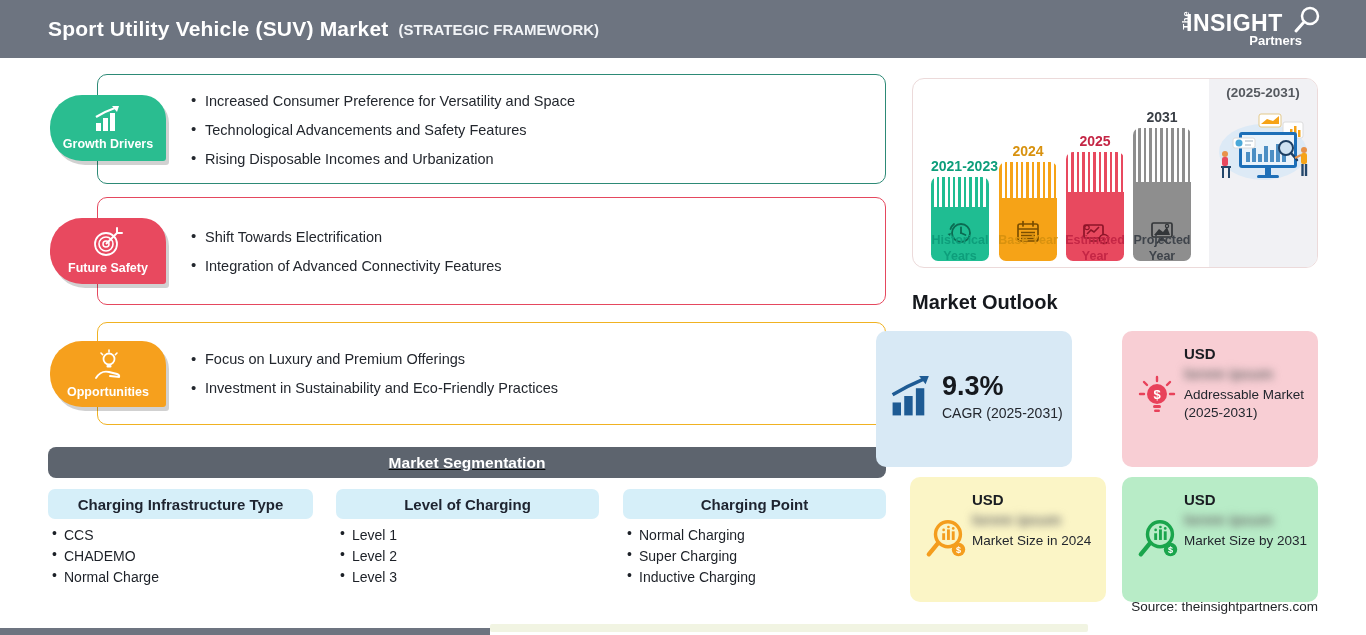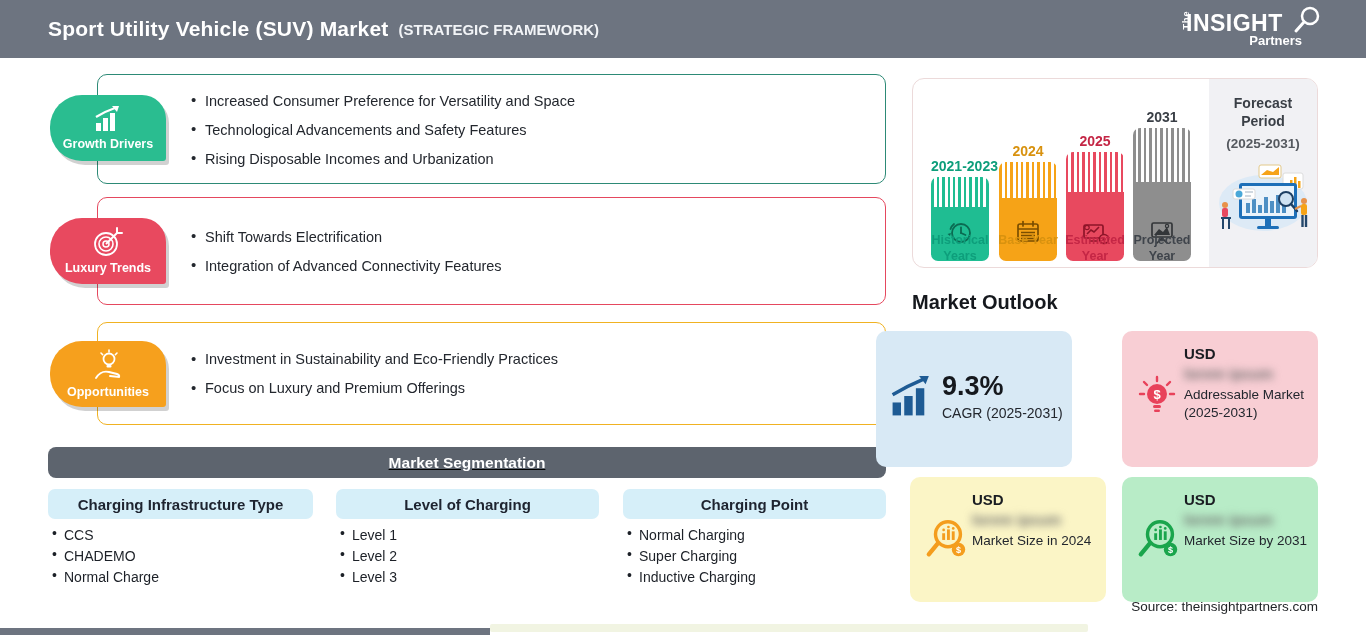--- a/index.html
+++ b/index.html
@@ -109,27 +109,27 @@
     </ul>
   </div>
   <div class="badge" style="top:218px; background:#e8495f;">
     <svg width="36" height="32" viewBox="0 0 36 32">
       <circle cx="16" cy="17" r="11" fill="none" stroke="#ffffff" stroke-width="1.8"></circle>
       <circle cx="16" cy="17" r="7" fill="none" stroke="#ffffff" stroke-width="1.6"></circle>
       <circle cx="16" cy="17" r="3" fill="none" stroke="#ffffff" stroke-width="1.5"></circle>
       <line x1="16" y1="17" x2="27" y2="6" stroke="#ffffff" stroke-width="2"></line>
       <path d="M27 6 L27 1 M27 6 L32 6" stroke="#ffffff" stroke-width="2" stroke-linecap="round"></path>
     </svg>
-    <span class="badge-label">Luxury Trends</span>
+    <span class="badge-label">Future Safety</span>
   </div>
 
   <div class="fw-box" style="top:322px; height:103px; border:1.6px solid #f0b222;">
     <ul>
+      <li>Focus on Luxury and Premium Offerings</li>
       <li>Investment in Sustainability and Eco-Friendly Practices</li>
-      <li>Focus on Luxury and Premium Offerings</li>
     </ul>
   </div>
   <div class="badge" style="top:341px; background:#f6a01d;">
     <svg width="36" height="34" viewBox="0 0 36 34">
       <circle cx="19" cy="10" r="5.5" fill="none" stroke="#ffffff" stroke-width="1.8"></circle>
       <rect x="16.5" y="16" width="5" height="2.5" rx="1" fill="#ffffff"></rect>
       <line x1="19" y1="1" x2="19" y2="3" stroke="#ffffff" stroke-width="1.6" stroke-linecap="round"></line>
       <line x1="11" y1="4" x2="12.7" y2="5.7" stroke="#ffffff" stroke-width="1.6" stroke-linecap="round"></line>
       <line x1="27" y1="4" x2="25.3" y2="5.7" stroke="#ffffff" stroke-width="1.6" stroke-linecap="round"></line>
       <path d="M6 29 q5 -8 13 -6 l8 2 q3 1 2 3 l-9 -1" fill="none" stroke="#ffffff" stroke-width="1.9" stroke-linecap="round"></path>
@@ -163,21 +163,20 @@
     <span>Charging Point</span>
   </div>
   <ul class="seg-list" style="left:627px;">
     <li>Normal Charging</li>
     <li>Super Charging</li>
     <li>Inductive Charging</li>
   </ul>
 
   <div class="timeline-card">
     <div class="forecast-panel">
-      <div class="forecast-title">Forecast Period</div>
       <div class="forecast-period">(2025-2031)</div>
       <svg width="100" height="74" viewBox="0 0 100 74" style="margin-top:8px;">
         <ellipse cx="50" cy="44" rx="44" ry="28" fill="#ddeaf6"></ellipse>
         <rect x="46" y="6" width="22" height="13" rx="2" fill="#ffffff" stroke="#e3c98a"></rect>
         <path d="M48 16 L54 11 L60 13 L66 8 L66 16 Z" fill="#f6a317"></path>
         <rect x="70" y="14" width="20" height="16" rx="2" fill="#ffffff" stroke="#dcdcdc"></rect>
         <rect x="73" y="24" width="2.5" height="5" fill="#f6a317"></rect>
           <rect x="77" y="21" width="2.5" height="8" fill="#f6a317"></rect>
           <rect x="81" y="18" width="2.5" height="11" fill="#f6a317"></rect>
           <rect x="85" y="22" width="2.5" height="7" fill="#f6a317"></rect>

